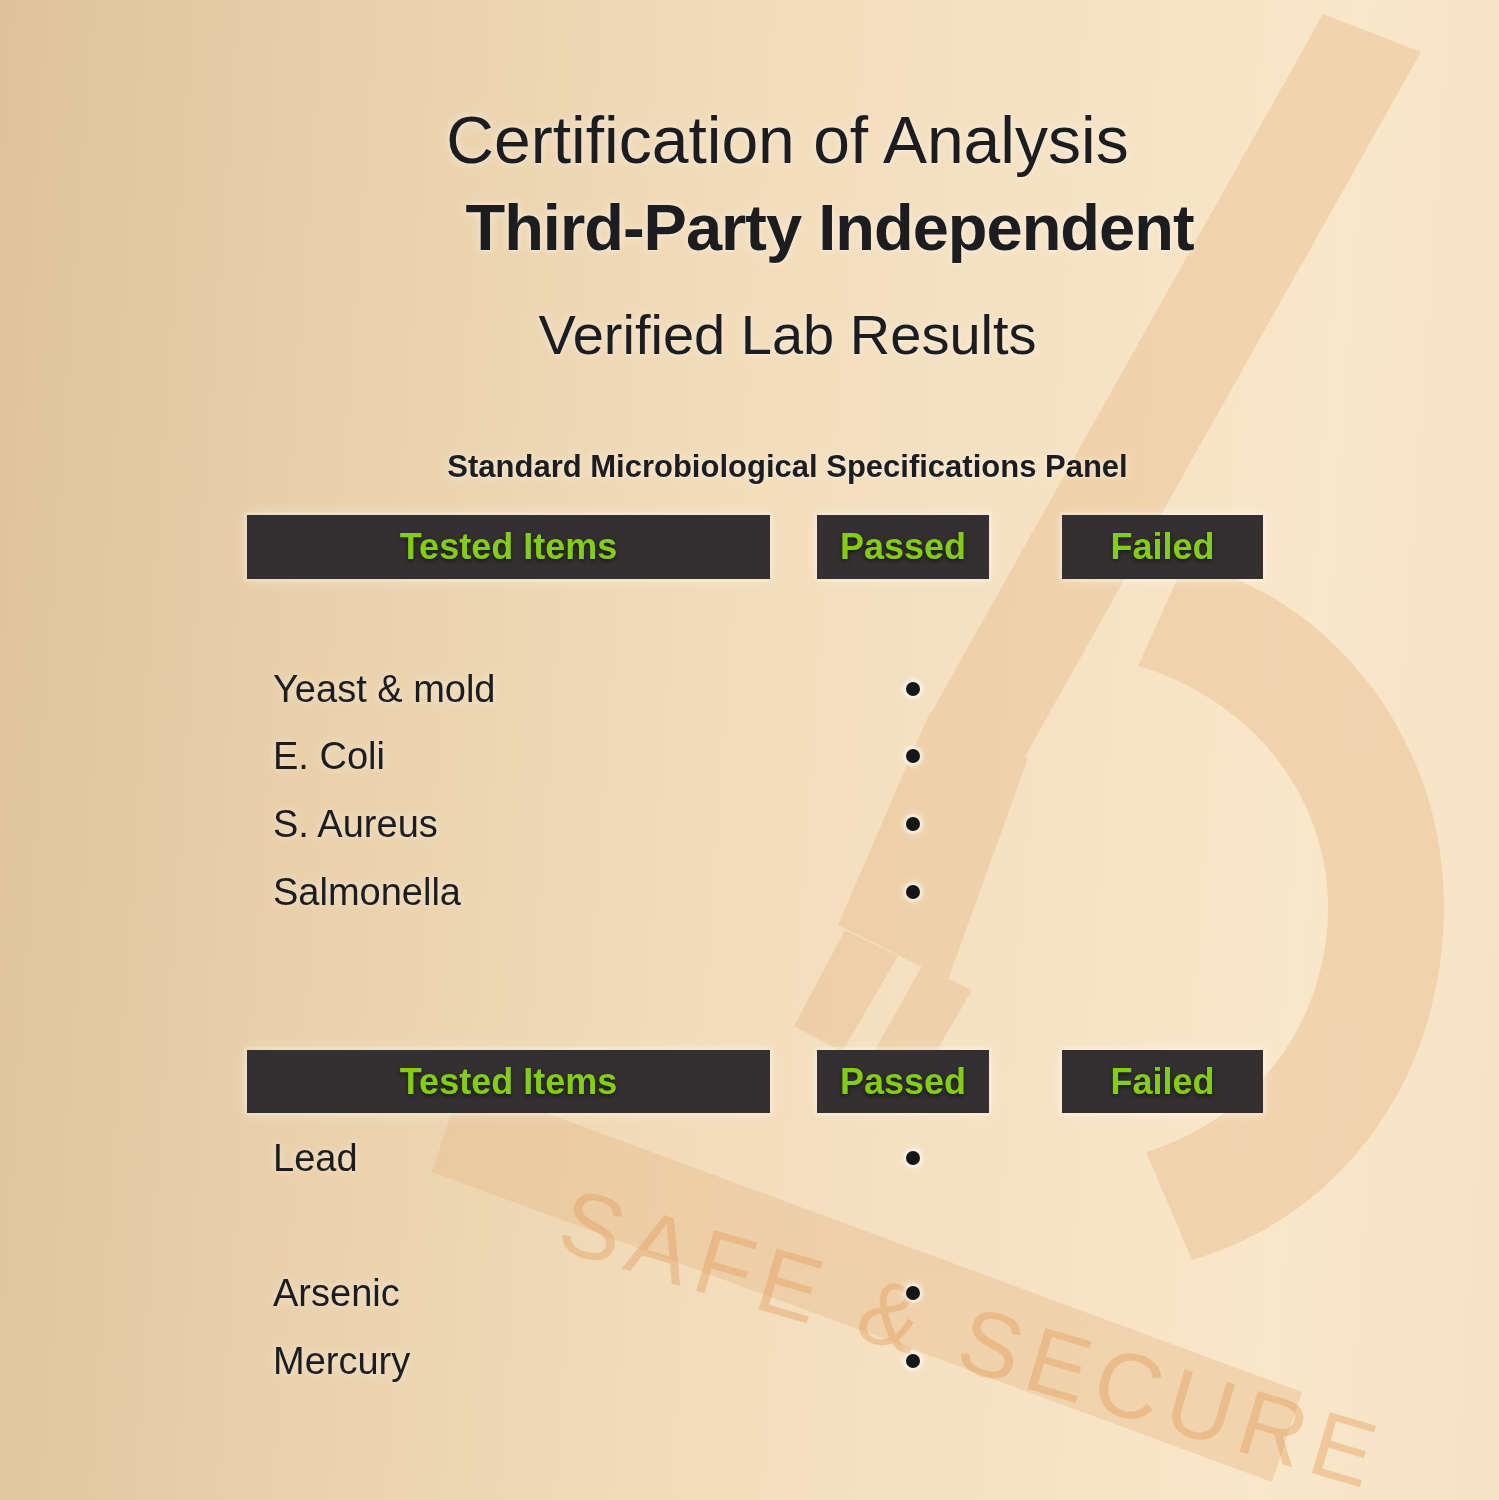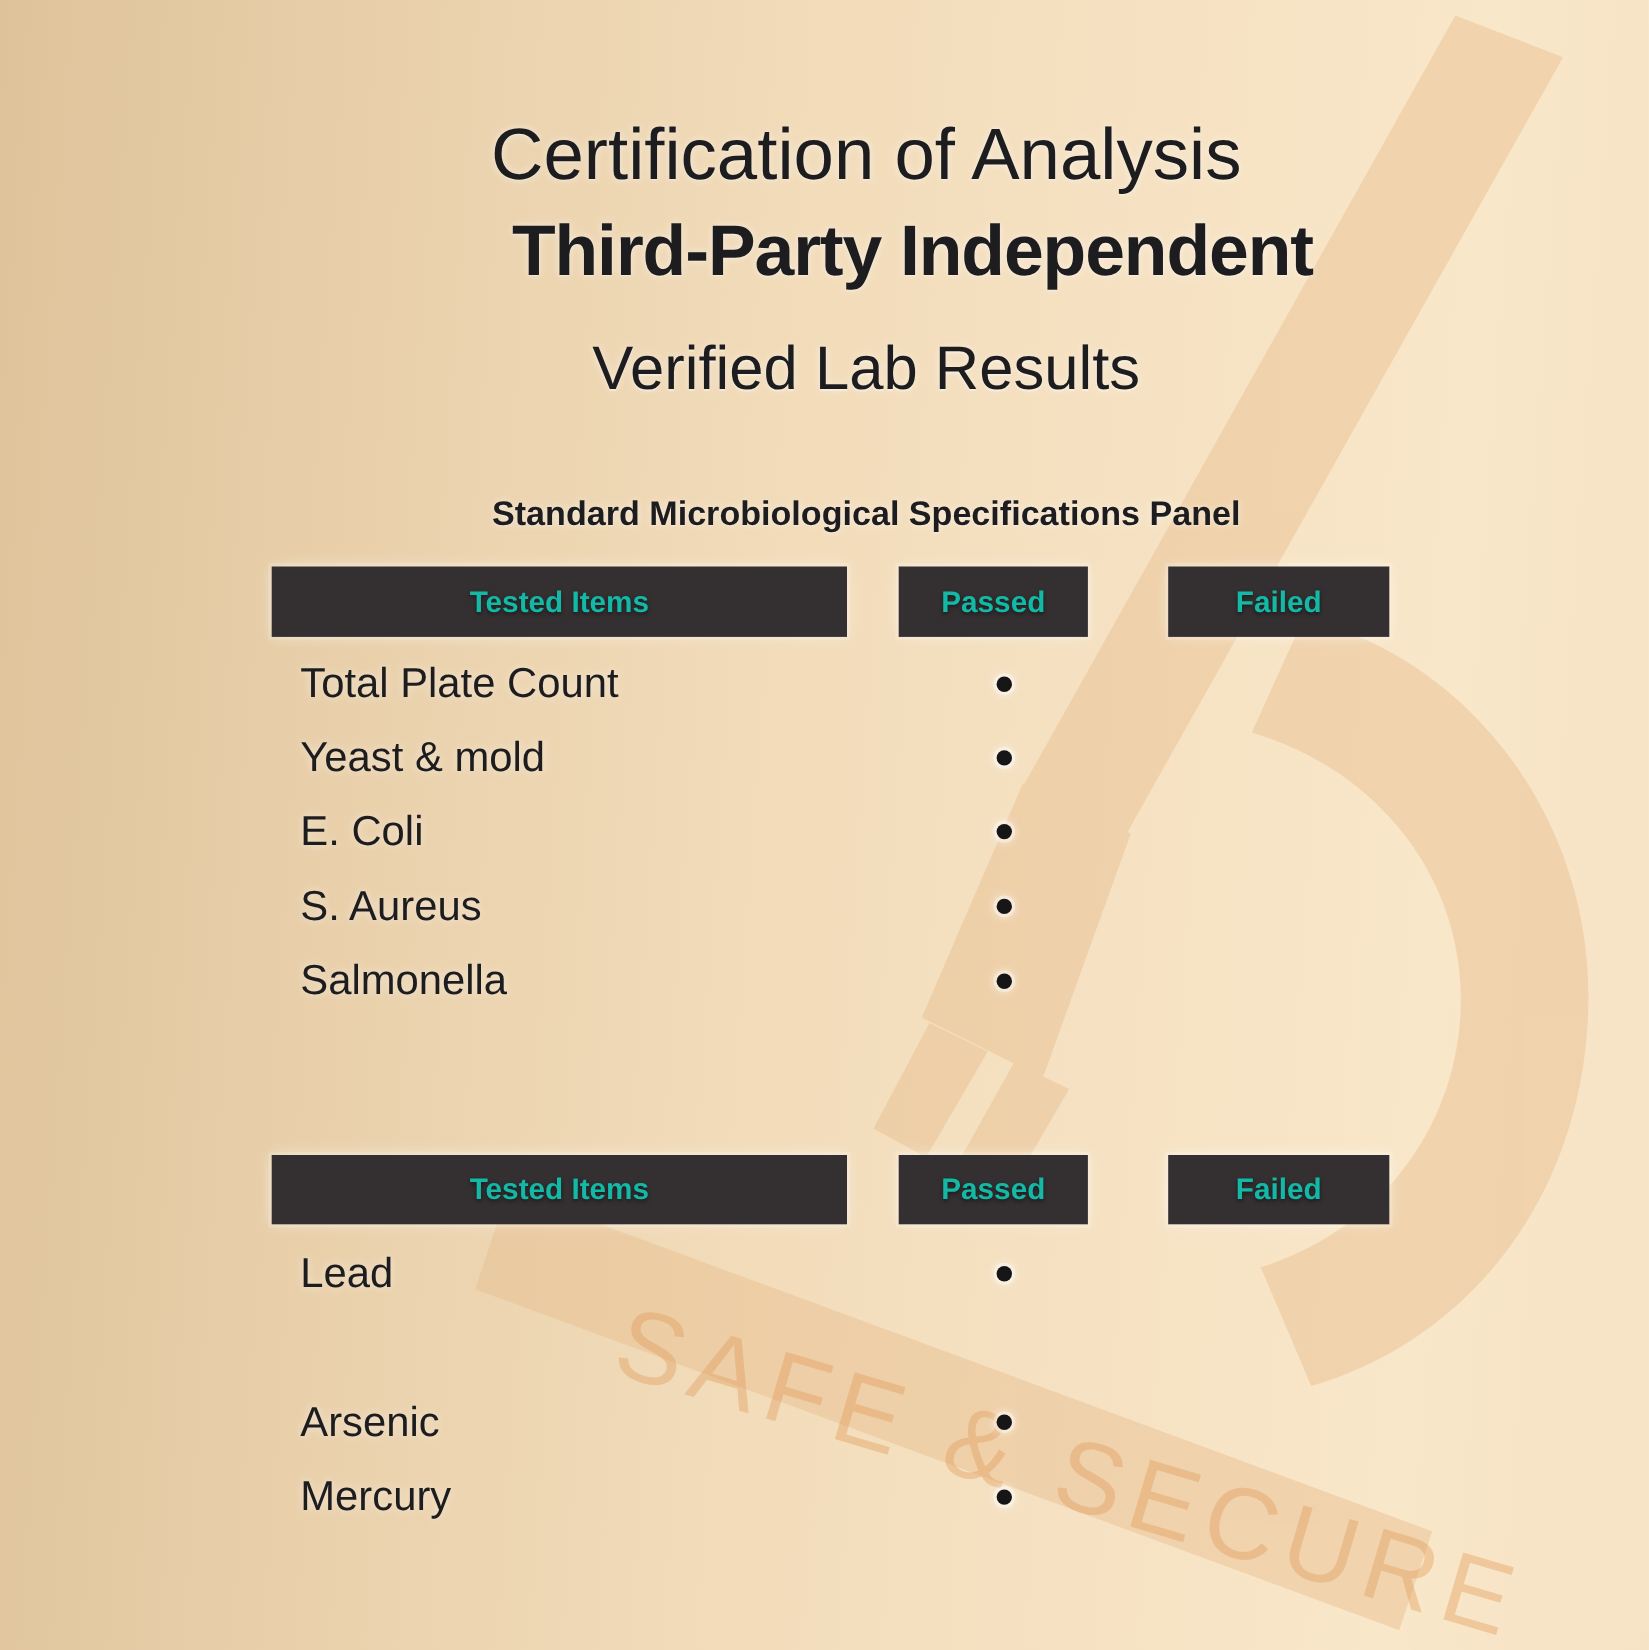--- a/index.html
+++ b/index.html
@@ -22,21 +22,21 @@
   .t-center{position:absolute;left:0;width:100%;text-align:center;white-space:nowrap;padding-left:38px;}
   .halo{text-shadow:0 0 8px rgba(255,255,255,0.55), 0 1px 1px rgba(255,255,255,0.35);}
   .title1{top:100px;font-size:66px;font-weight:500;line-height:80px;}
   .title2{top:186px;font-size:65px;font-weight:700;line-height:84px;letter-spacing:-1px;margin-left:42px;}
   .title3{top:302px;font-size:56px;font-weight:400;line-height:66px;}
   .panel-title{font-size:31px;font-weight:700;line-height:38px;}
   .hdr{
     position:absolute;height:64px;
     background:#343031;
     display:flex;align-items:center;justify-content:center;
-    color:#14b8a6;font-size:27px;font-weight:700;
+    color:#84cc16;font-size:36px;font-weight:700;
     text-shadow:0 2px 4px rgba(0,0,0,0.5);
     box-shadow:0 0 0 3px rgba(255,255,255,0.16), 0 0 14px rgba(255,255,255,0.45);
   }
   .hdr-tested{left:247px;width:523px;}
   .hdr-passed{left:817px;width:172px;}
   .hdr-failed{left:1062px;width:201px;}
   .trow{position:absolute;left:0;width:100%;height:50px;}
   .rlabel{
     position:absolute;left:273px;top:0;
     font-size:38px;line-height:50px;font-weight:400;
@@ -71,24 +71,20 @@
   <div class="t-center title1 halo">Certification of Analysis</div>
   <div class="t-center title2 halo">Third-Party Independent</div>
   <div class="t-center title3 halo">Verified Lab Results</div>
 
   <div class="t-center panel-title halo" style="top:448px">Standard Microbiological Specifications Panel</div>
 
   <div class="hdr hdr-tested" style="top:515px">Tested Items</div>
   <div class="hdr hdr-passed" style="top:515px">Passed</div>
   <div class="hdr hdr-failed" style="top:515px">Failed</div>
 
-  <div class="trow" style="top:597px">
-    <span class="rlabel">Total Plate Count</span>
-    <span class="dot"></span>
-  </div>
   <div class="trow" style="top:664px">
     <span class="rlabel">Yeast &amp; mold</span>
     <span class="dot"></span>
   </div>
   <div class="trow" style="top:731px">
     <span class="rlabel">E. Coli</span>
     <span class="dot"></span>
   </div>
   <div class="trow" style="top:799px">
     <span class="rlabel">S. Aureus</span>

